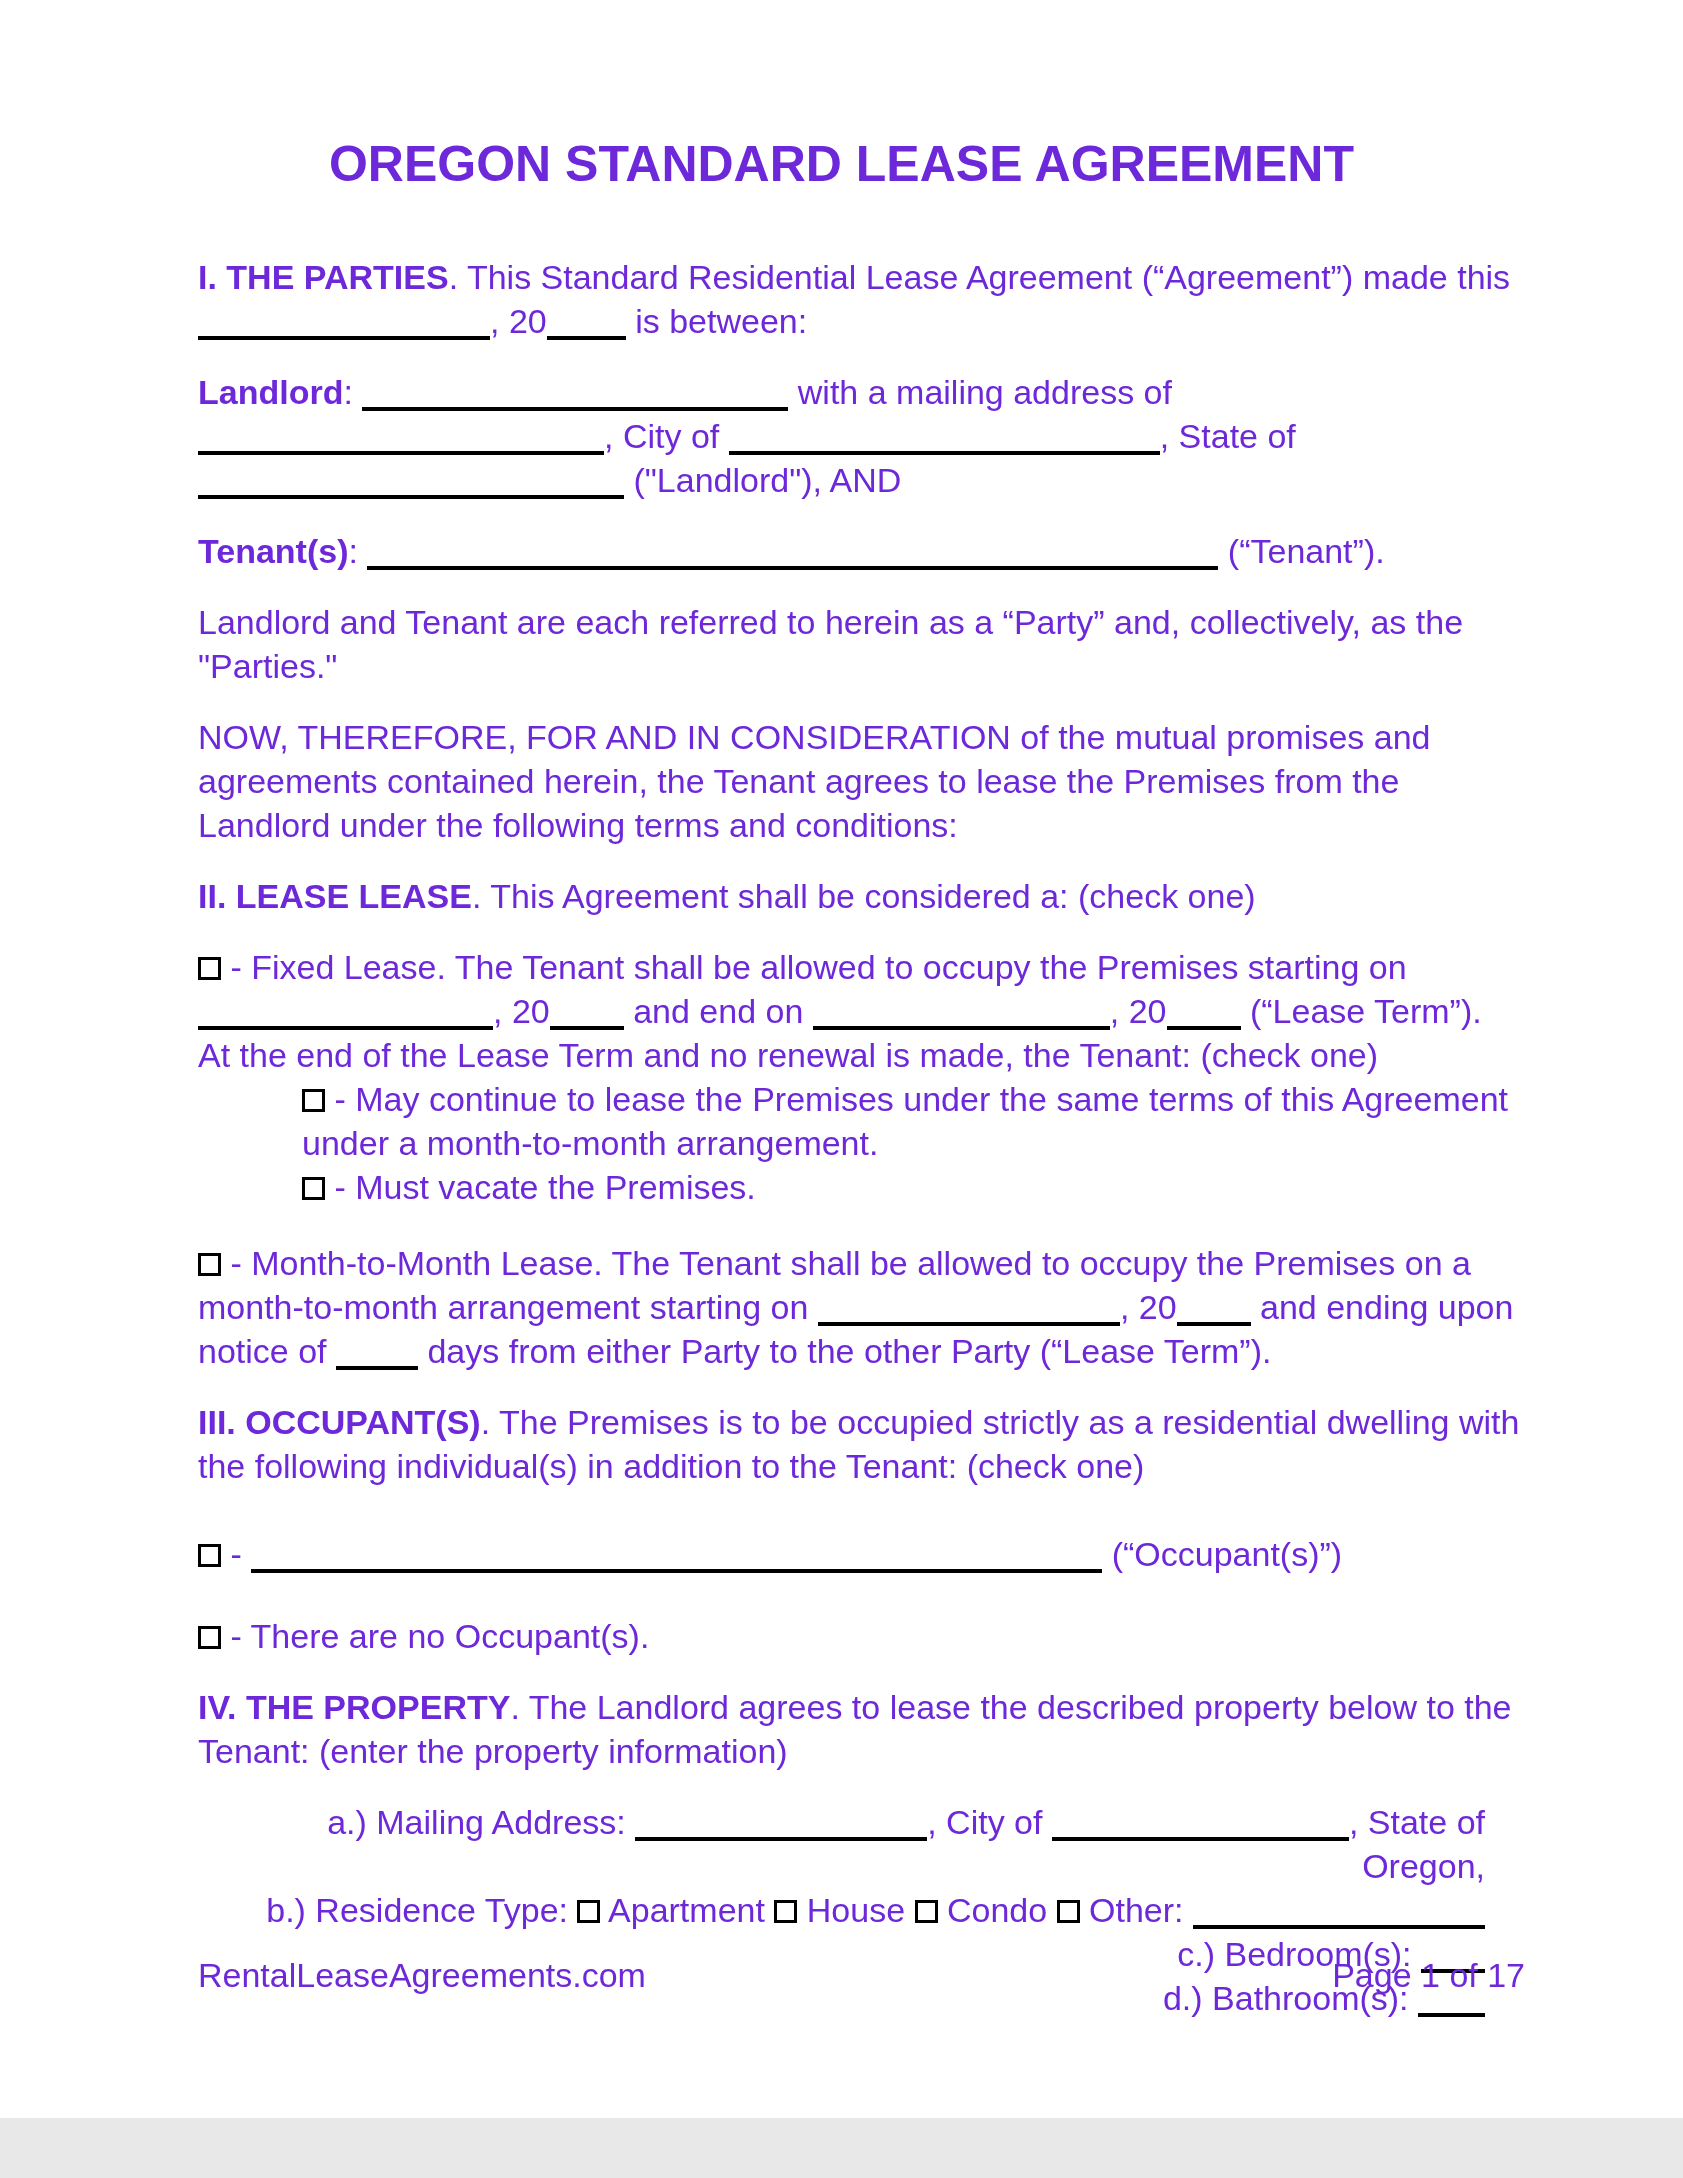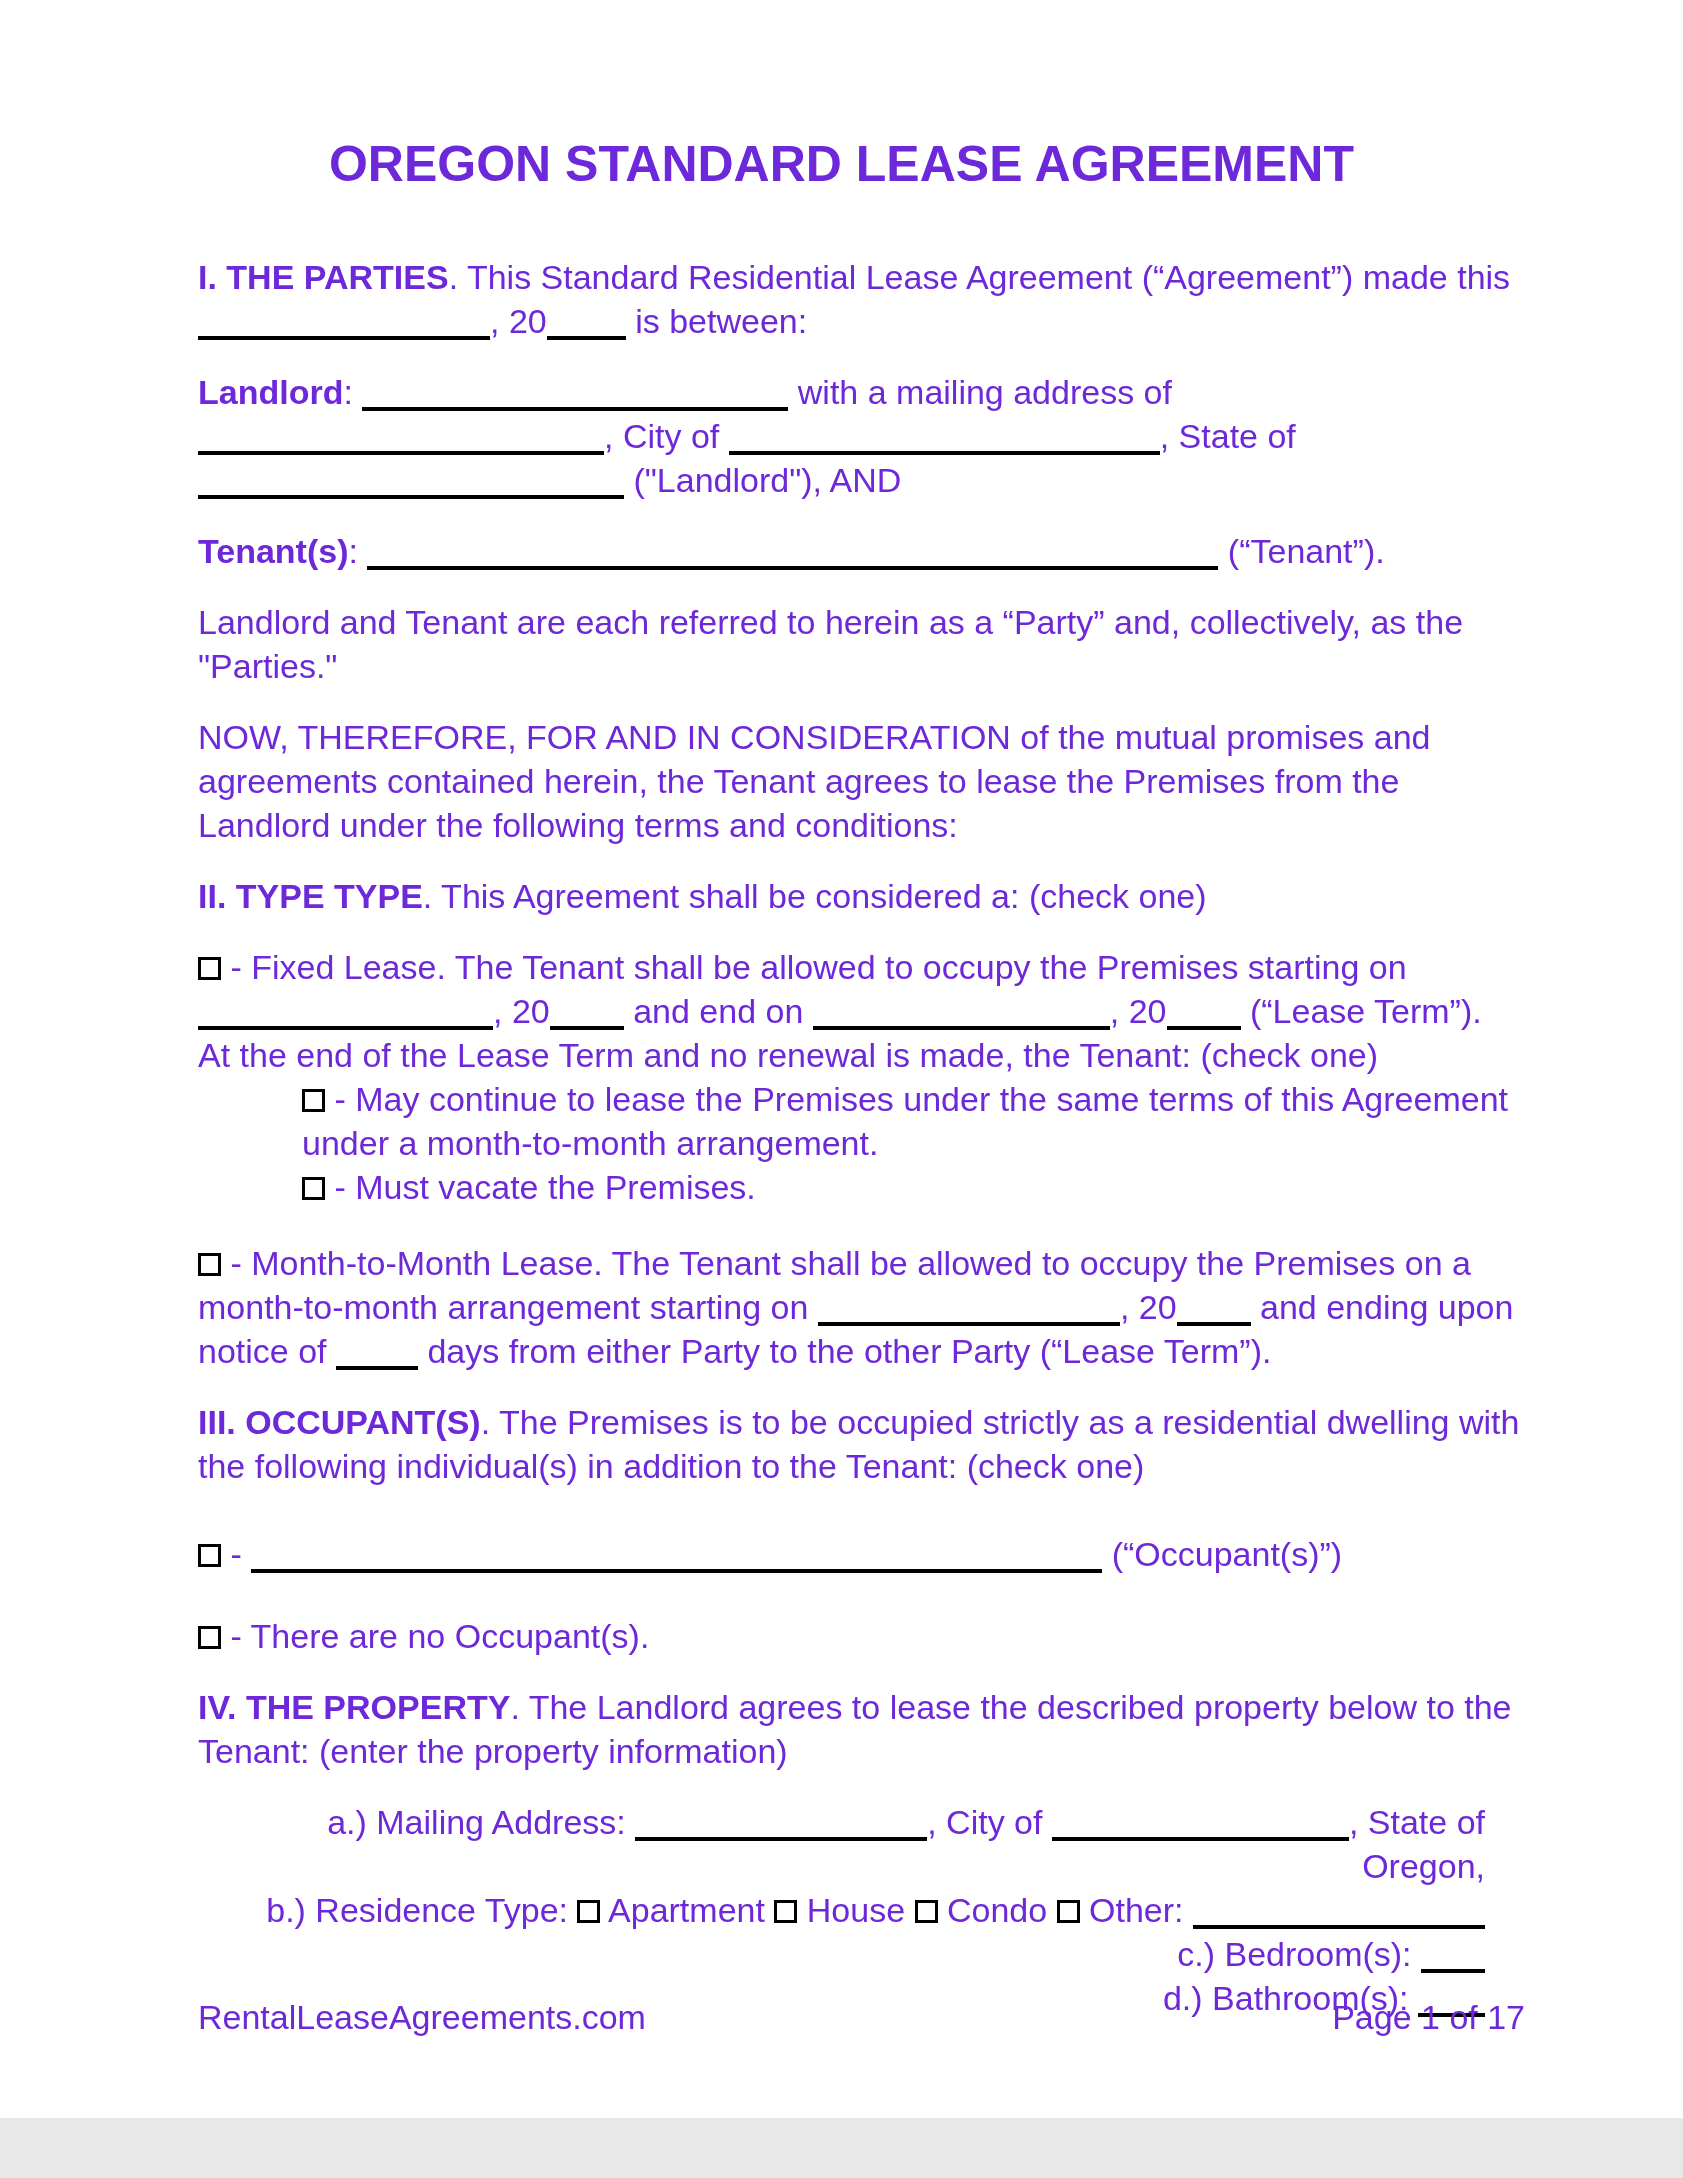--- a/index.html
+++ b/index.html
@@ -50,39 +50,39 @@
     width: 17px;
     height: 17px;
     border: 3px solid #000;
     vertical-align: -1px;
     background: #fff;
   }
   .footer {
     position: absolute;
     left: 198px;
     right: 158px;
-    top: 1995px;
+    top: 1953px;
     display: flex;
     justify-content: space-between;
     align-items: baseline;
   }
 </style>
 </head>
 <body>
 
 <div class="page">
   <div class="content">
     <div class="title">OREGON STANDARD LEASE AGREEMENT</div>
     <div id="doc">
         <div class="para"><span class="bold">I. THE PARTIES</span>. This Standard Residential Lease Agreement (“Agreement”) made this<br><span class="blank" style="width: 292px;"></span>, 20<span class="blank" style="width: 79px;"></span> is between:</div>
         <div class="para"><span class="bold">Landlord</span>: <span class="blank" style="width: 426px;"></span> with a mailing address of<br><span class="blank" style="width: 406px;"></span>, City of <span class="blank" style="width: 431px;"></span>, State of<br><span class="blank" style="width: 426px;"></span> ("Landlord"), AND</div>
         <div class="para"><span class="bold">Tenant(s)</span>: <span class="blank" style="width: 851px;"></span> (“Tenant”).</div>
         <div class="para">Landlord and Tenant are each referred to herein as a “Party” and, collectively, as the<br>"Parties."</div>
         <div class="para">NOW, THEREFORE, FOR AND IN CONSIDERATION of the mutual promises and<br>agreements contained herein, the Tenant agrees to lease the Premises from the<br>Landlord under the following terms and conditions:</div>
-        <div class="para"><span class="bold">II. TYPE TYPE</span>. This Agreement shall be considered a: (check one)</div>
+        <div class="para"><span class="bold">II. LEASE LEASE</span>. This Agreement shall be considered a: (check one)</div>
         <div class="para m0"><span class="cbx"></span> - Fixed Lease. The Tenant shall be allowed to occupy the Premises starting on<br><span class="blank" style="width: 295px;"></span>, 20<span class="blank" style="width: 74px;"></span> and end on <span class="blank" style="width: 297px;"></span>, 20<span class="blank" style="width: 74px;"></span> (“Lease Term”).<br>At the end of the Lease Term and no renewal is made, the Tenant: (check one)</div>
         <div class="para indent m0"><span class="cbx"></span> - May continue to lease the Premises under the same terms of this Agreement<br>under a month-to-month arrangement.</div>
         <div class="para indent m32"><span class="cbx"></span> - Must vacate the Premises.</div>
         <div class="para"><span class="cbx"></span> - Month-to-Month Lease. The Tenant shall be allowed to occupy the Premises on a<br>month-to-month arrangement starting on <span class="blank" style="width: 302px;"></span>, 20<span class="blank" style="width: 74px;"></span> and ending upon<br>notice of <span class="blank" style="width: 82px;"></span> days from either Party to the other Party (“Lease Term”).</div>
         <div class="para"><span class="bold">III. OCCUPANT(S)</span>. The Premises is to be occupied strictly as a residential dwelling with<br>the following individual(s) in addition to the Tenant: (check one)</div>
         <div class="para m38"><span class="cbx"></span> - <span class="blank" style="width: 851px;"></span> (“Occupant(s)”)</div>
         <div class="para"><span class="cbx"></span> - There are no Occupant(s).</div>
         <div class="para"><span class="bold">IV. THE PROPERTY</span>. The Landlord agrees to lease the described property below to the<br>Tenant: (enter the property information)</div>
         <div class="para prop-item">a.) Mailing Address: <span class="blank" style="width: 292px;"></span>, City of <span class="blank" style="width: 297px;"></span>, State of<br>Oregon,</div>
         <div class="para prop-item">b.) Residence Type: <span class="cbx"></span> Apartment <span class="cbx"></span> House <span class="cbx"></span> Condo <span class="cbx"></span> Other: <span class="blank" style="width: 292px;"></span></div>

